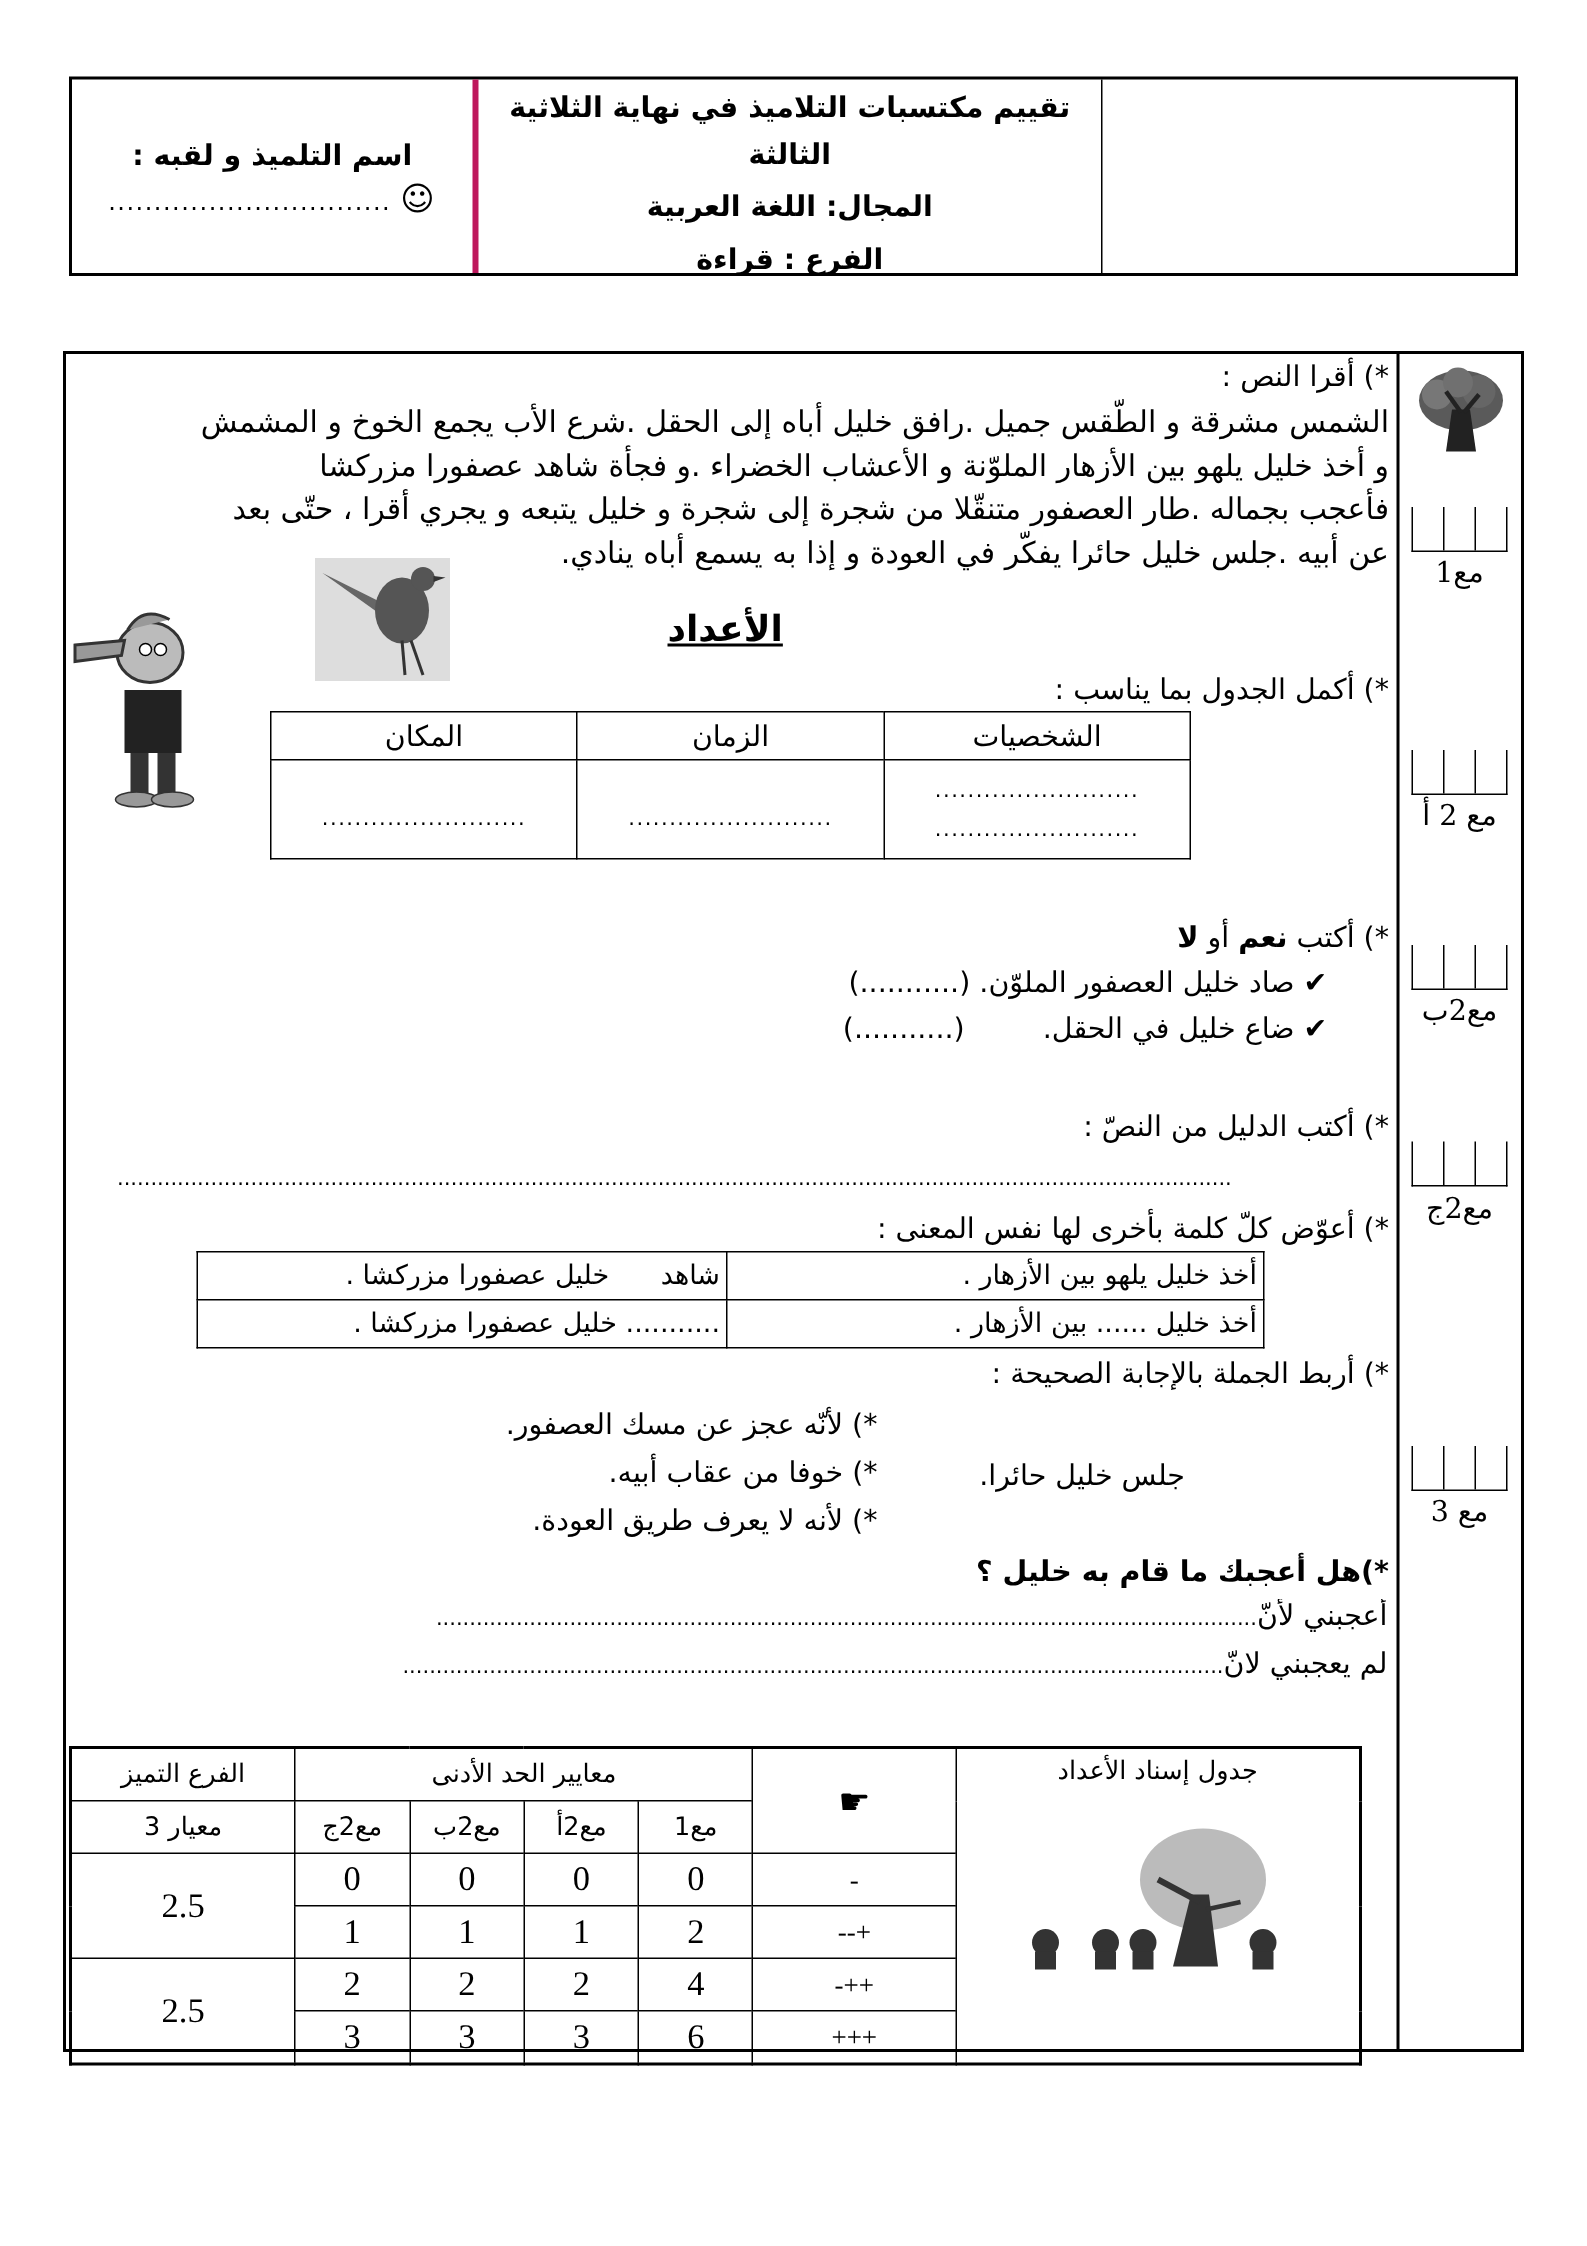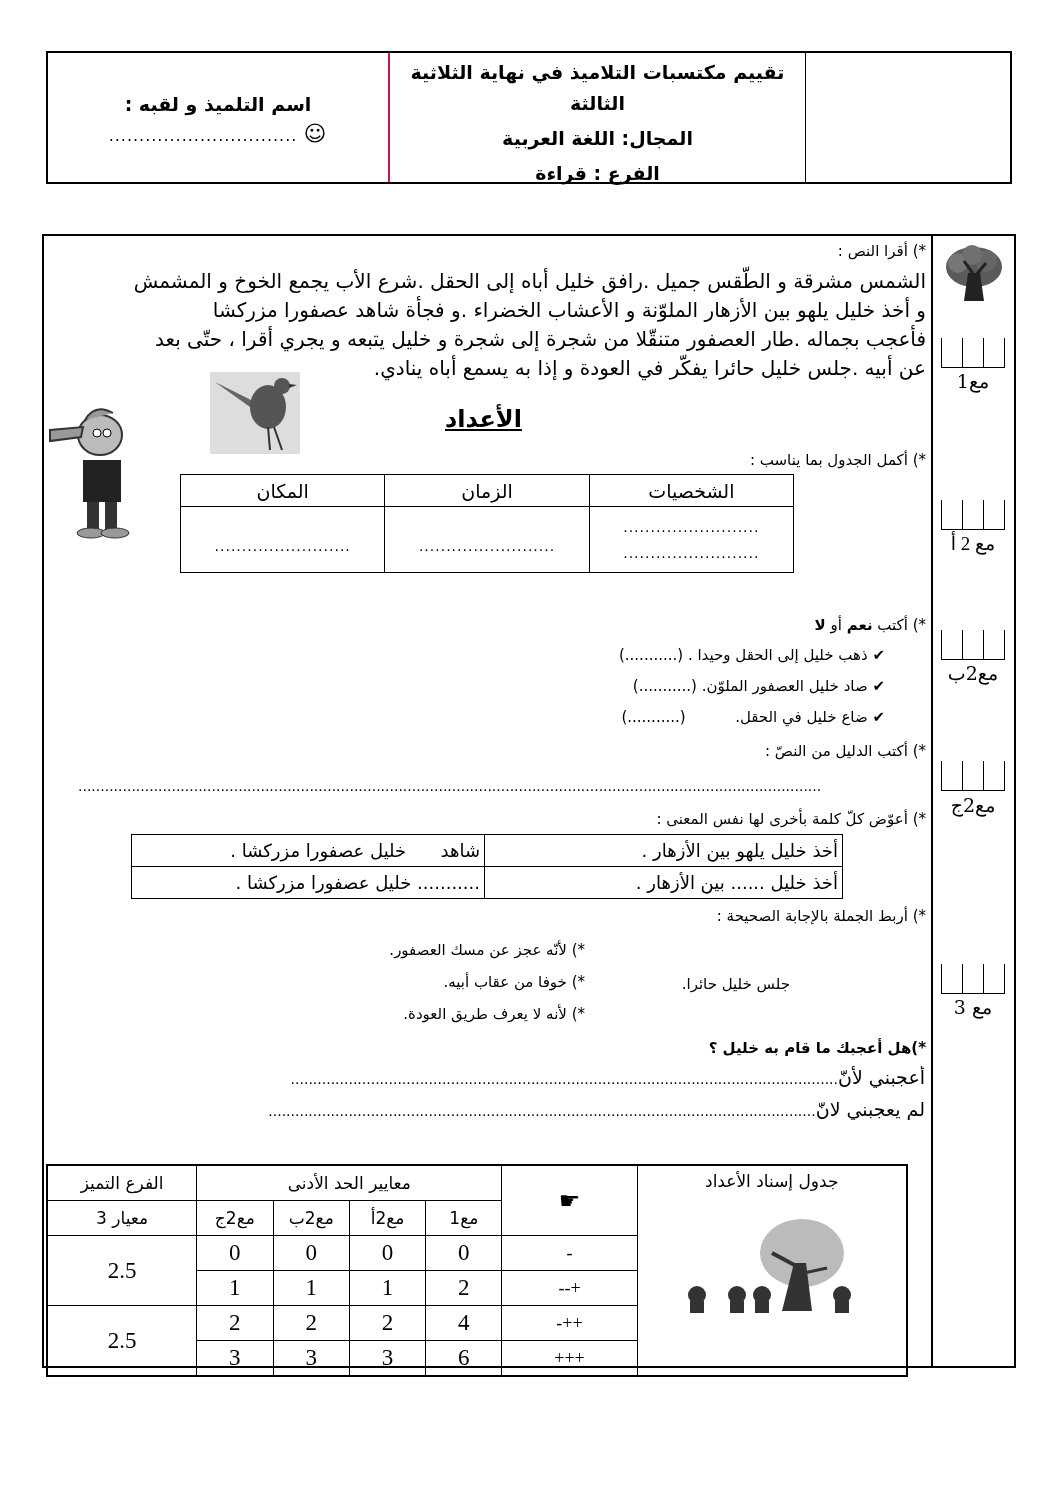--- a/index.html
+++ b/index.html
@@ -1,31 +1,31 @@
 <!DOCTYPE html>
 <html><head>
 <meta charset="utf-8">
 <style>
   html, body { margin:0; padding:0; background:#fff; }
   body { width:1058px; height:1497px; position:relative; font-family:"DejaVu Sans", sans-serif; color:#000; overflow:hidden; }
   .abs { position:absolute; }
   
   .hdr { left:46px; top:51px; width:966px; height:133px; border:2px solid #000; box-sizing:border-box; display:flex; }
   .hdr-cell { height:100%; box-sizing:border-box; }
-  .hdr-left { width:342px; border-right:2px solid #be185d; text-align:center; direction:rtl; }
+  .hdr-left { width:271px; border-right:4px solid #be185d; text-align:center; direction:rtl; }
   .hdr-mid { width:416px; border-right:1px solid #000; text-align:center; direction:rtl; }
   .hdr-right { flex:1; }
   .hdr-name { font-weight:bold; font-size:19px; margin-top:40px; }
   .hdr-dots { font-size:16px; margin-top:6px; letter-spacing:1px; }
   .hdr-title { font-weight:bold; font-size:19px; line-height:31px; margin-top:4px; }
   
   .frame { left:42px; top:234px; width:974px; height:1134px; border:2px solid #000; box-sizing:border-box; }
   .divider { left:931px; top:234px; width:2px; height:1134px; background:#000; }
   .rtl { direction:rtl; text-align:right; }
-  .q { font-size:15px; line-height:26px; }
+  .q { font-size:19px; line-height:26px; }
   .txt { font-size:20px; line-height:29px; }
   
   .score { width:64px; height:30px; border-left:1.5px solid #000; border-right:1.5px solid #000; border-bottom:1.5px solid #000; box-sizing:border-box; display:flex; }
   .score span { flex:1; border-right:1.5px solid #000; }
   .score span:last-child { border-right:none; }
   .score-lbl { width:70px; text-align:center; font-family:"DejaVu Serif", serif; font-size:19px; direction:rtl; }
   table { border-collapse:collapse; }
   .tbl td, .tbl th { border:1.5px solid #000; font-weight:normal; }
   .dots { letter-spacing:1px; }
   .grid td { text-align:center; font-family:"Liberation Serif", serif; font-size:23px; height:32px; }
@@ -72,21 +72,21 @@
   </div>
 <div class="abs score-lbl" style="left:938px;top:370px;">مع1</div>
 
 <div class="abs" style="left:941px;top:500px;">
     <div class="score">
       <span></span>
       <span></span>
       <span></span>
     </div>
   </div>
-<div class="abs score-lbl" style="left:938px;top:532px;font-family:Liberation Serif, serif;">مع 2 أ</div>
+<div class="abs score-lbl" style="left:938px;top:532px;">مع 2 أ</div>
 
 <div class="abs" style="left:941px;top:630px;">
     <div class="score">
       <span></span>
       <span></span>
       <span></span>
     </div>
   </div>
 <div class="abs score-lbl" style="left:938px;top:662px;">مع2ب</div>
 
@@ -157,25 +157,20 @@
     <td style="text-align:center;font-size:14px;padding-top:14px;"><span class="dots">.........................</span></td>
     <td style="text-align:center;font-size:14px;padding-top:14px;"><span class="dots">.........................</span></td>
   </tr>
 </tbody>
   </table>
 
 <div class="abs rtl q" style="left:60px;top:612px;width:866px;">
   <span>*) أكتب </span><b>نعم</b><span> أو </span><b>لا</b>
 </div>
 <div class="abs rtl q" style="left:480px;top:642px;width:405px;">
-  <div style="height:31px;">
-    <span>✔</span>
-    <span>ذهب خليل إلى الحقل وحيدا .</span>
-    <span>(...........)</span>
-  </div>
   <div style="height:31px;">
     <span>✔</span>
     <span>صاد خليل العصفور الملوّن.</span>
     <span>(...........)</span>
   </div>
   <div style="height:31px;">
     <span>✔</span>
     <span>ضاع خليل في الحقل.</span>
     <span style="display:inline-block;width:40px;"></span>
     <span>(...........)</span>

